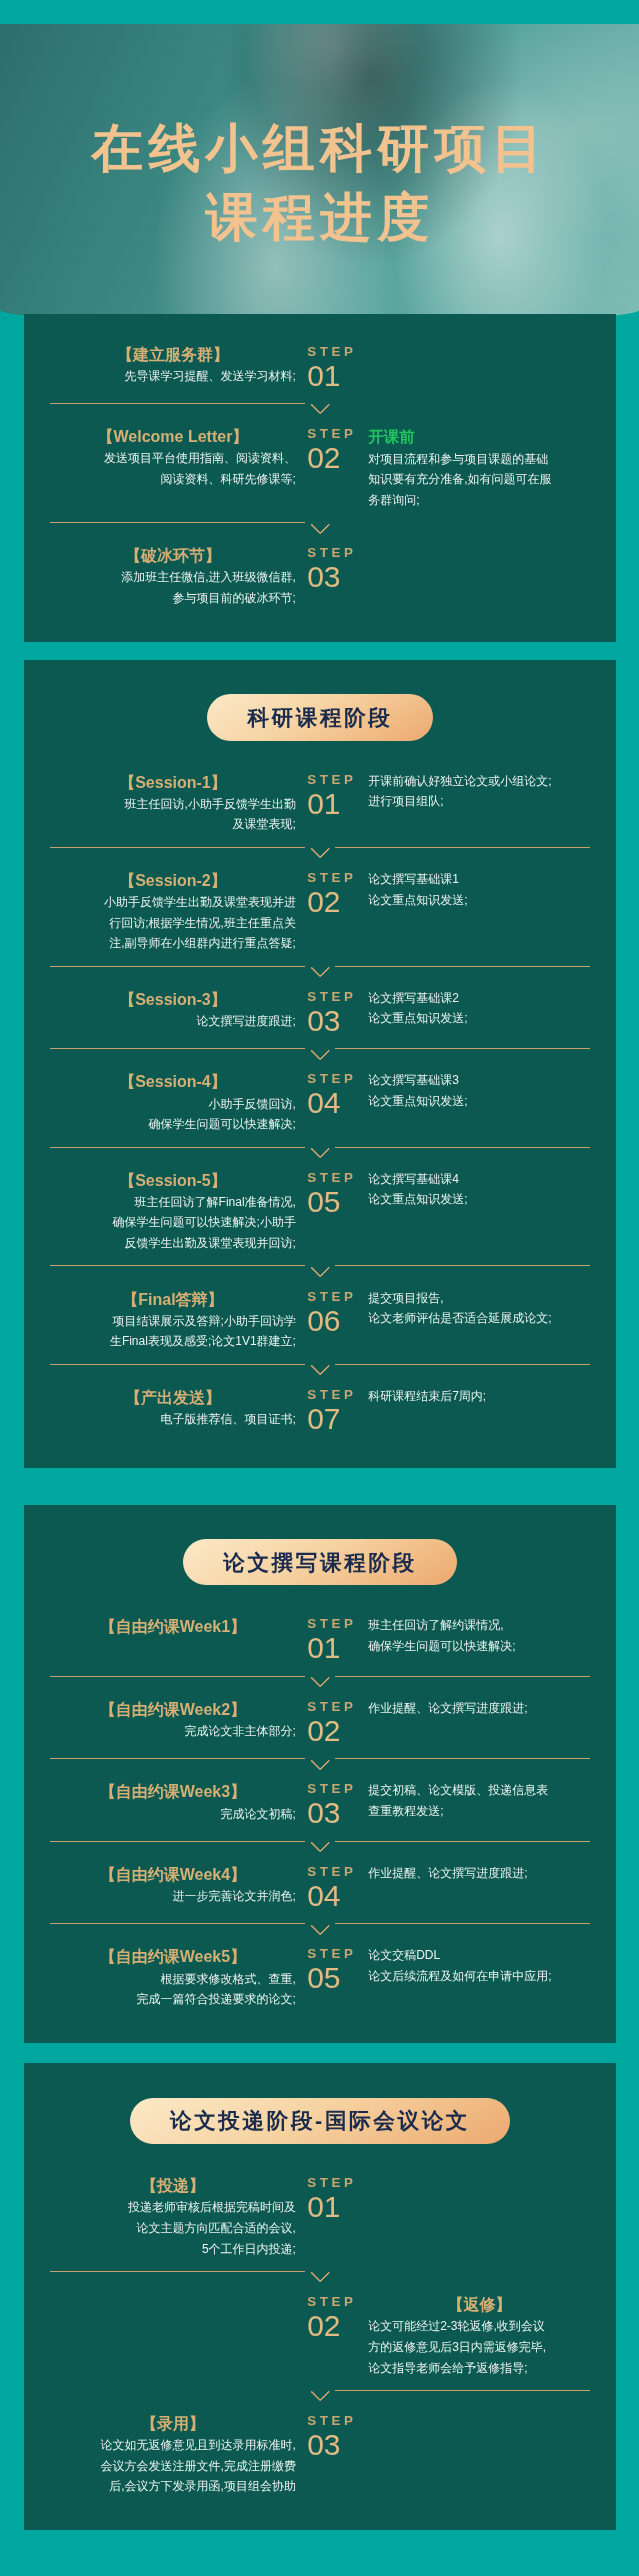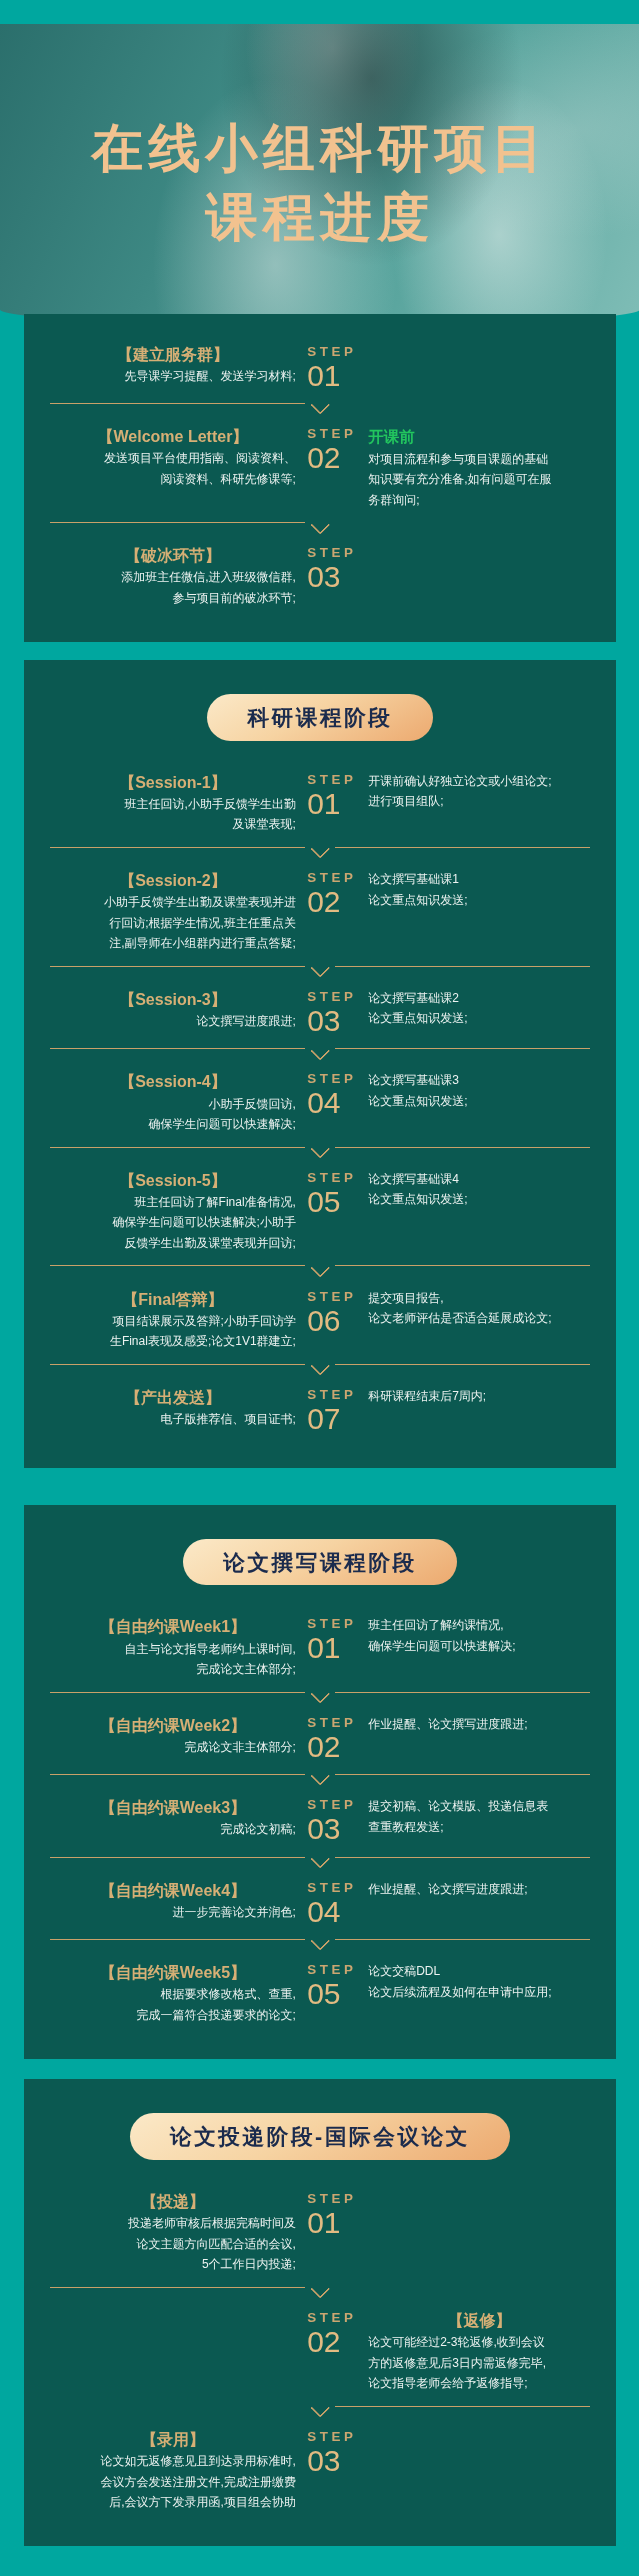--- a/index.html
+++ b/index.html
@@ -315,24 +315,20 @@
             <div class="ln">科研课程结束后7周内;</div>
           </div>
     </div>
   </div>
     </section>
     <section class="card gap-b">
       <div class="pill">论文撰写课程阶段</div>
       <div class="step">
     <div class="col-left">
       <div class="g-title lt">【自由约课Week1】</div>
-      <div class="lines llines">
-            <div class="ln">自主与论文指导老师约上课时间,</div>
-            <div class="ln">完成论文主体部分;</div>
-          </div>
     </div>
     <div class="col-mid">
       <div class="step-label">STEP</div>
       <div class="step-num">01</div>
 
     </div>
     <div class="col-right">
 
       <div class="lines rlines">
             <div class="ln">班主任回访了解约课情况,</div>

